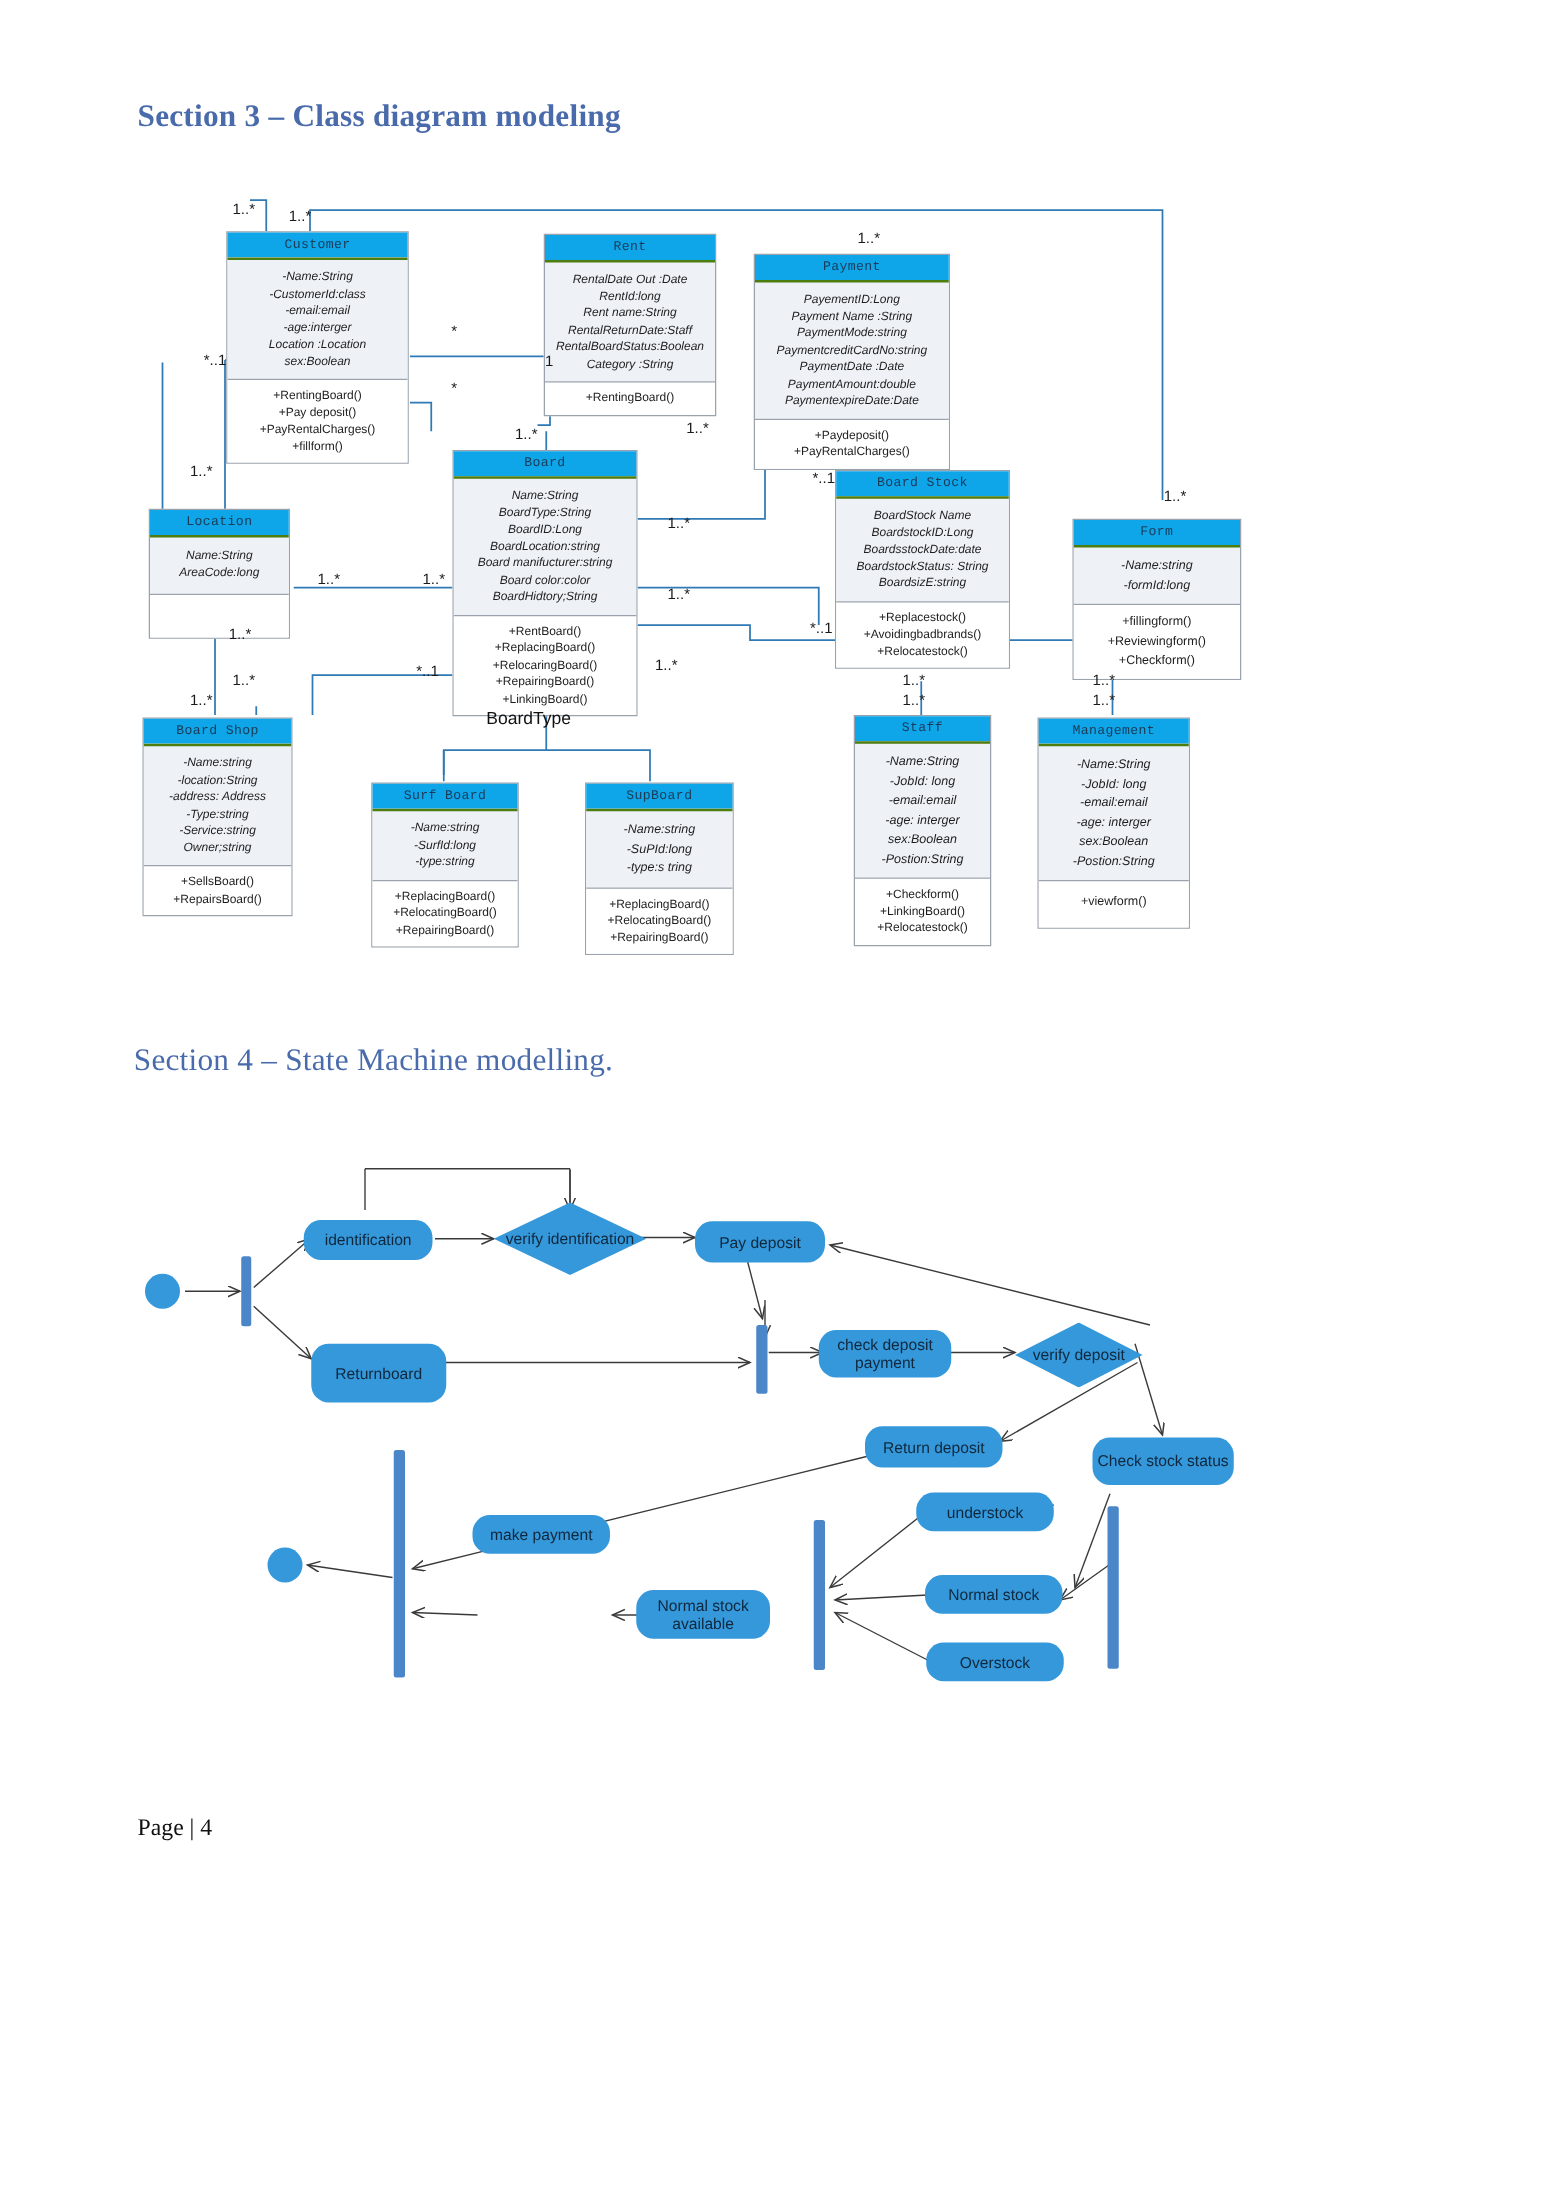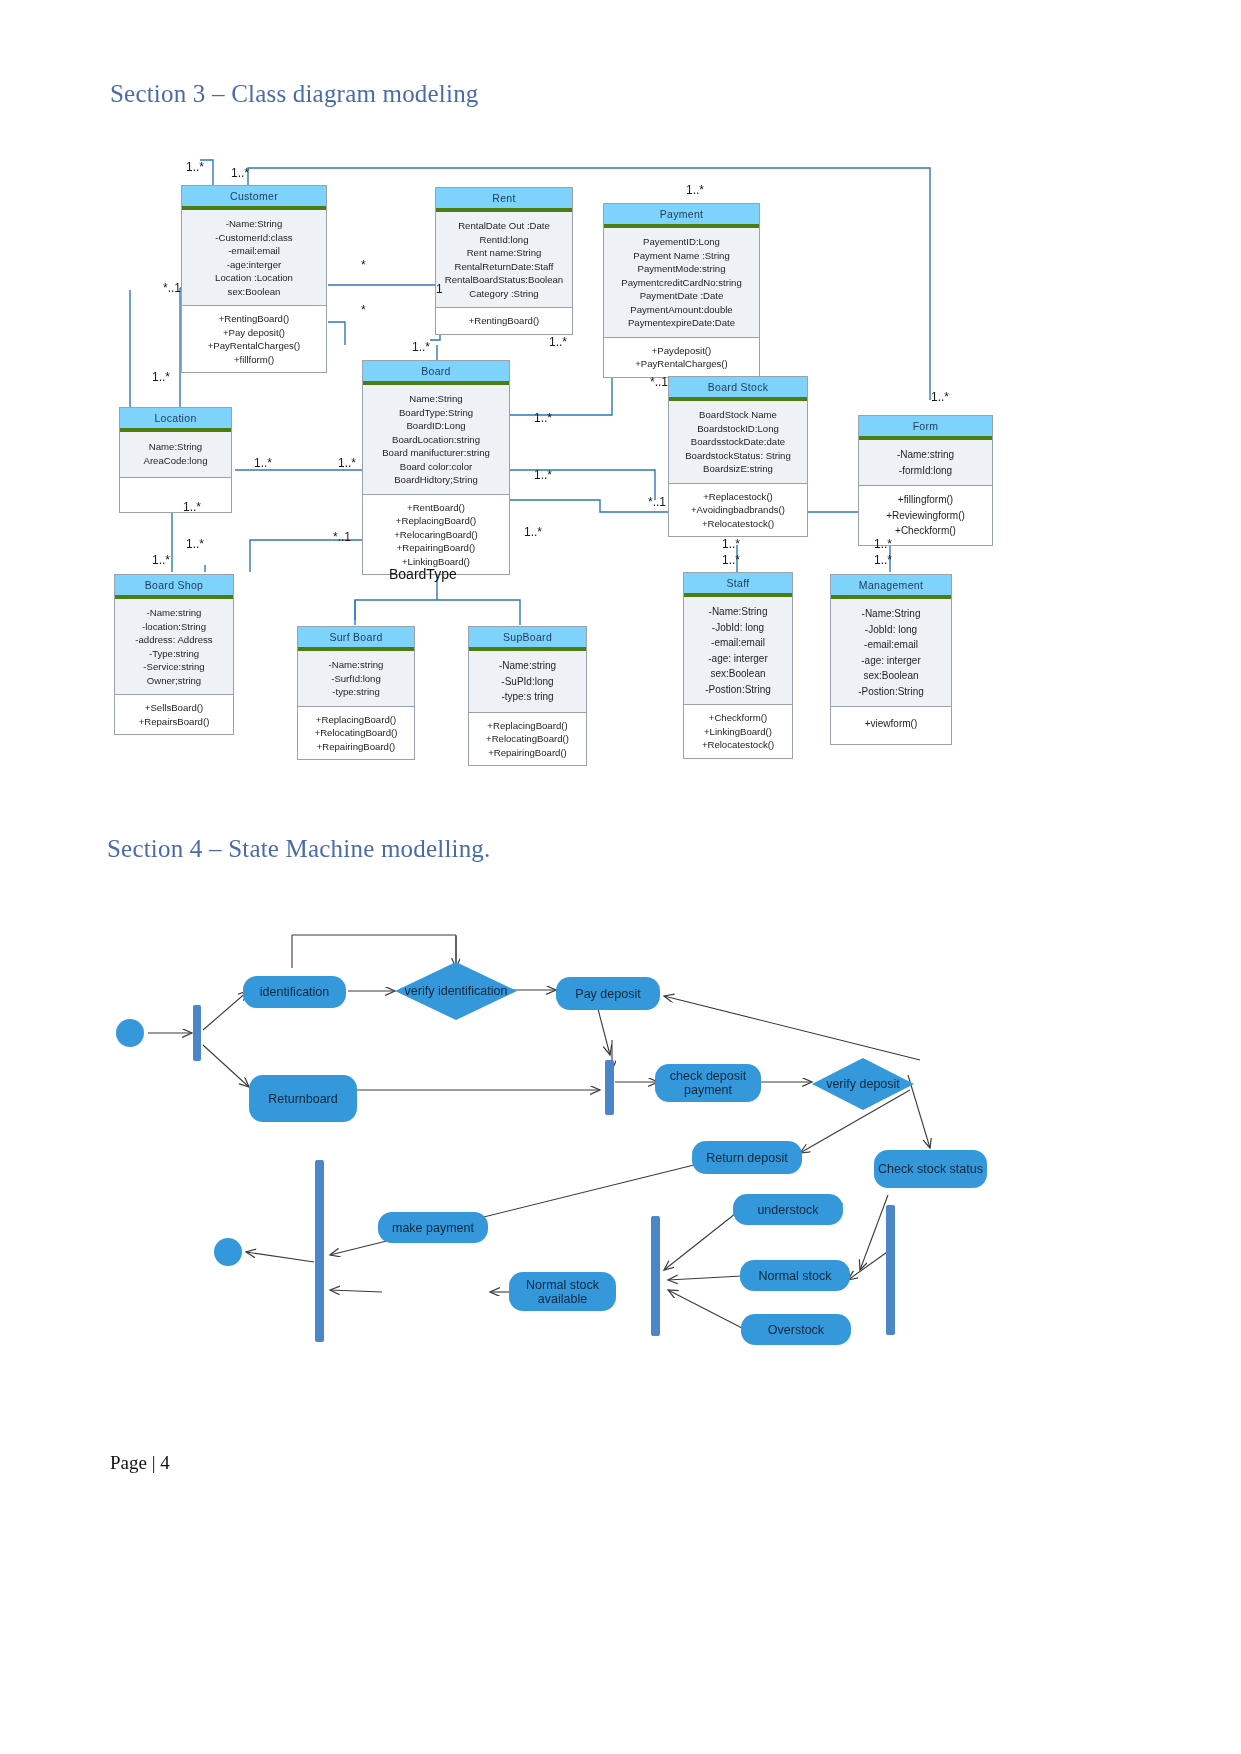--- a/index.html
+++ b/index.html
@@ -5,22 +5,22 @@
   html,body{margin:0;padding:0;background:#fff;}
   body{width:1241px;height:1754px;position:relative;font-family:"Liberation Serif",serif;}
   .page{position:relative;width:1241px;height:1754px;overflow:hidden;background:#fff;}
 
   .sec-head{position:absolute;color:#4a6bab;font-size:25px;font-family:"Liberation Serif",serif;letter-spacing:.2px;white-space:nowrap;}
   .fig-cap{position:absolute;color:#2b2b2b;font-size:22px;font-weight:bold;font-family:"Liberation Serif",serif;white-space:nowrap;}
   .page-num{position:absolute;left:110px;top:1452px;font-size:19px;color:#111;font-family:"Liberation Serif",serif;}
 
   
   .uml{position:absolute;border:1px solid #9aa3ad;background:#fff;box-sizing:border-box;}
-  .uml .hdr{background:#7dd3fc;color:#1b3b57;font-size:10.5px;text-align:center;padding:4px 2px 4px;font-family:Liberation Sans, sans-serif;letter-spacing:.3px;}
-  .uml .attrs{background:#eef2f7;padding:7px 3px 7px;border-top:4px solid #4d7c0f;}
+  .uml .hdr{background:#0ea5e9;color:#1b3b57;font-size:10.5px;text-align:center;padding:4px 2px 4px;font-family:Liberation Mono, monospace;letter-spacing:.3px;}
+  .uml .attrs{background:#eef2f7;padding:7px 3px 7px;border-top:2px solid #4d7c0f;font-style:italic;}
   .uml .ops{background:#fff;padding:6px 3px 6px;border-top:1px solid #9aa3ad;}
   .uml .attrs div,.uml .ops div{font-size:9.6px;text-align:center;line-height:13.5px;color:#1d1d1d;font-family:"Liberation Sans",sans-serif;white-space:nowrap;}
   .uml.big .hdr{font-size:12px;}
   .uml.big .attrs div,.uml.big .ops div{font-size:10px;line-height:15.5px;}
 
   .mult{position:absolute;font-size:12px;color:#1a1a1a;font-family:"Liberation Sans",sans-serif;}
   .lbl-bt{position:absolute;font-size:14px;color:#111;font-family:"Liberation Sans",sans-serif;}
 
   svg.ovl{position:absolute;left:0;top:0;pointer-events:none;}
 
@@ -28,21 +28,21 @@
   .node{position:absolute;background:#3498db;color:#10283d;display:flex;align-items:center;justify-content:center;text-align:center;font-size:12.5px;font-family:"Liberation Sans",sans-serif;border-radius:14px;line-height:14px;}
   .diabox{position:absolute;}
   .bar{position:absolute;background:#4a86c8;border-radius:2px;}
   .circ{position:absolute;background:#3498db;border-radius:50%;}
 </style>
 </head>
 <body>
 
 <div class="page">
 
-  <div class="sec-head" style="left:110px;top:80px;">Section 3 – Class diagram modeling</div>
+  <div class="sec-head" style="left:110px;top:80px;font-weight:bold;">Section 3 – Class diagram modeling</div>
 
   <svg class="ovl" width="1241" height="800">
     <g stroke="#2f79b5" stroke-width="1.4" fill="none">
 
       <path d="M213,185 L213,160 L200,160"></path>
       <path d="M248,185 L248,168 L930,168 L930,400"></path>
 
       <path d="M180,288 L180,413"></path>
       <path d="M180,288 L188,288"></path>
 

